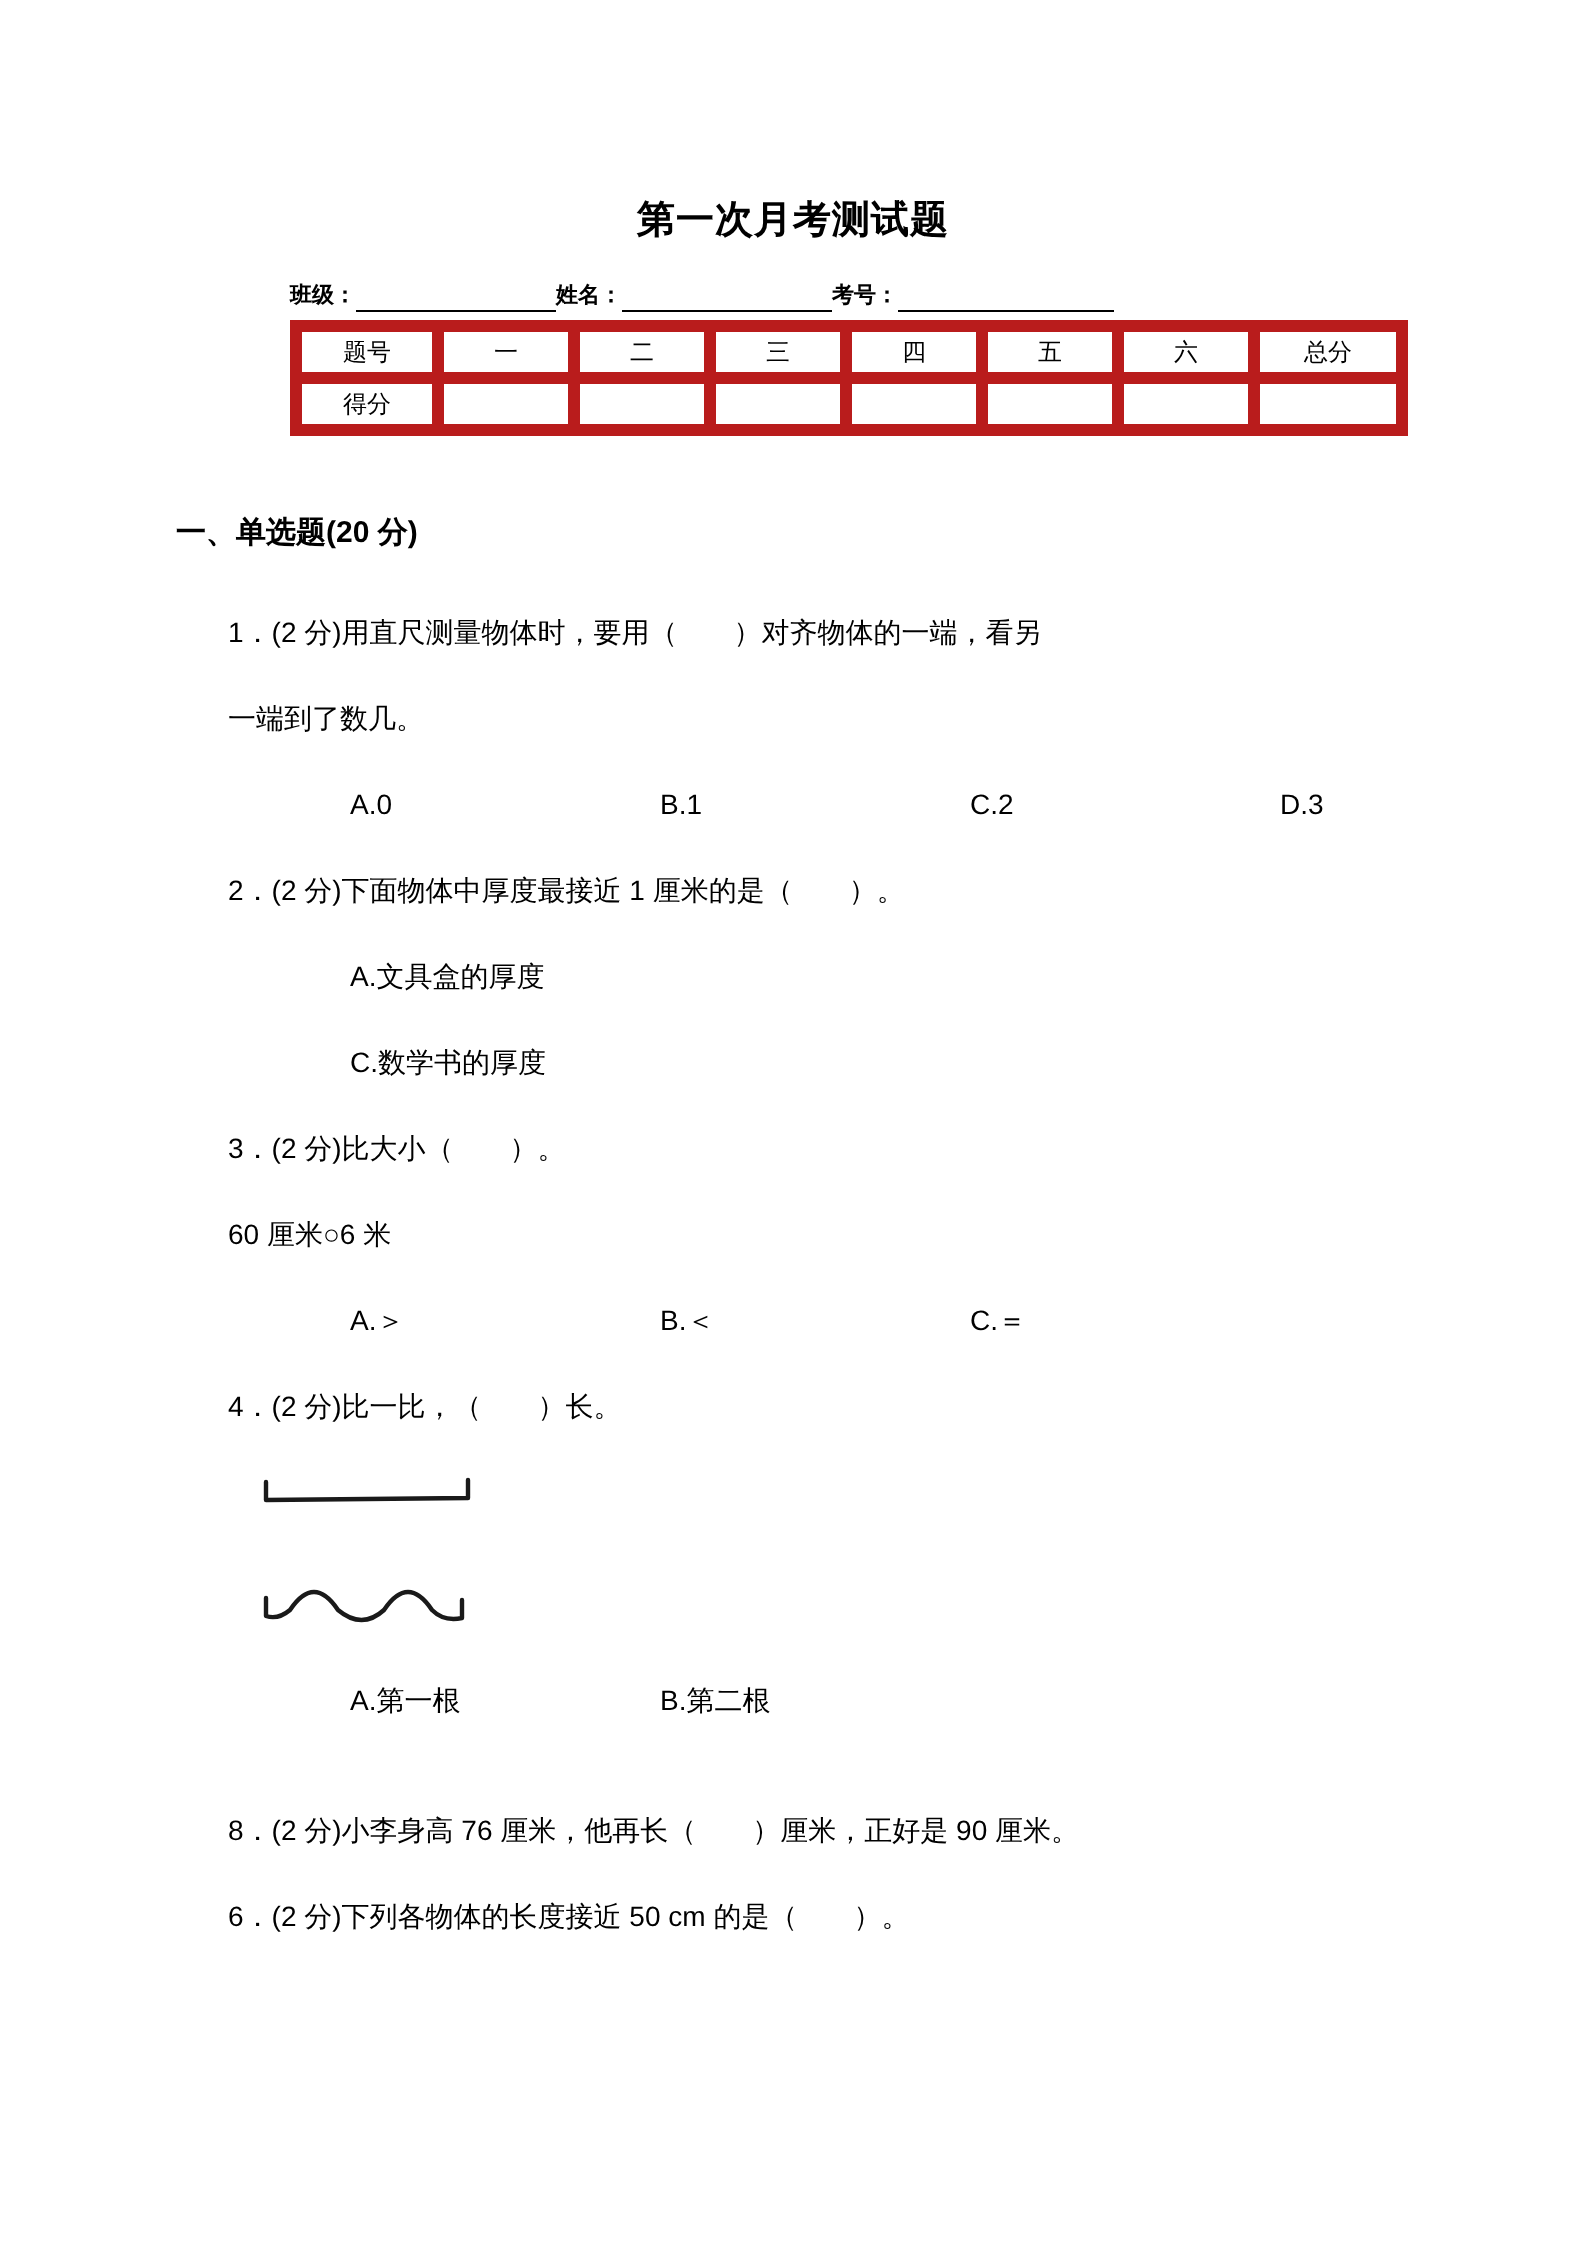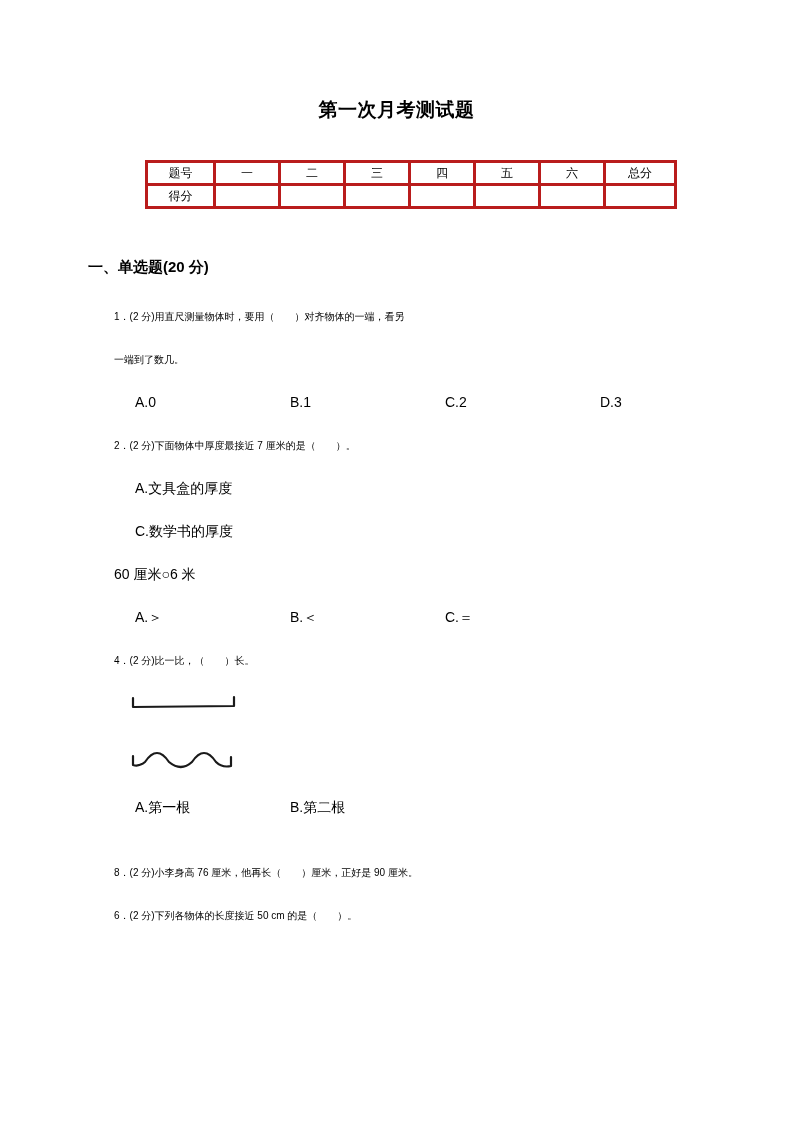--- a/index.html
+++ b/index.html
@@ -66,21 +66,21 @@
   
   .score-table {
     position: absolute;
     left: 145px;
     top: 160px;
     border-collapse: collapse;
     table-layout: fixed;
     width: 505px;
   }
   .score-table td {
-    border: 3px solid #b91c1c;
+    border: 6px solid #b91c1c;
     height: 20px;
     text-align: center;
     vertical-align: middle;
     font-family: "Liberation Serif", "DejaVu Serif", serif;
     font-size: 12px;
     padding: 0;
   }
   .score-table .rowhead { width: 65px; }
   .score-table .col { width: 62px; }
   .score-table .col-total { width: 68px; }
@@ -97,38 +97,39 @@
     font-size: 15px;
     font-weight: bold;
     line-height: 28px;
     padding-bottom: 14px;
   }
   .question {
     margin: 0 0 0 114px;
     width: 580px;
   }
   .q-text {
-    font-size: 10px;
+    font-size: 14px;
     line-height: 43px;
     white-space: nowrap;
   }
   .q-sub {
     font-size: 14px;
     line-height: 43px;
     white-space: nowrap;
   }
   .opt-row {
     position: relative;
     height: 43px;
     line-height: 43px;
     font-size: 14px;
   }
   .opt {
     position: absolute;
     white-space: nowrap;
+    margin-left: 40px;
   }
   .opt-a { left: 21px; }
   .opt-b { left: 176px; }
   .opt-c { left: 331px; }
   .opt-d { left: 486px; }
 
   
   .fig-block {
     position: relative;
     height: 104px;
@@ -145,20 +146,34 @@
   }
   .spacer-sm { height: 22px; }
 </style>
 </head>
 <body>
 
 <div class="page">
 
   <div class="doc-title">第一次月考测试题</div>
 
+  <div class="ident-row">
+    <div class="ident-field">
+      <span class="ident-label">班级：</span>
+      <span class="ident-blank blank-1"></span>
+    </div>
+    <div class="ident-field">
+      <span class="ident-label">姓名：</span>
+      <span class="ident-blank blank-2"></span>
+    </div>
+    <div class="ident-field">
+      <span class="ident-label">考号：</span>
+      <span class="ident-blank blank-3"></span>
+    </div>
+  </div>
 
   <table class="score-table">
     <tbody>
         <tr>
       <td class="rowhead">题号</td>
       <td class="col">一</td>
       <td class="col">二</td>
       <td class="col">三</td>
       <td class="col">四</td>
       <td class="col">五</td>
@@ -187,30 +202,31 @@
       <div class="q-text">一端到了数几。</div>
       <div class="opt-row">
         <span class="opt opt-a">A.0</span>
         <span class="opt opt-b">B.1</span>
         <span class="opt opt-c">C.2</span>
         <span class="opt opt-d">D.3</span>
       </div>
     </div>
 
     <div class="question">
-      <div class="q-text">2．(2 分)下面物体中厚度最接近 7 厘米的是（　　）。</div>
+      <div class="q-text">2．(2 分)下面物体中厚度最接近 1 厘米的是（　　）。</div>
       <div class="opt-row">
         <span class="opt opt-a">A.文具盒的厚度</span>
       </div>
       <div class="opt-row">
         <span class="opt opt-a">C.数学书的厚度</span>
       </div>
     </div>
 
     <div class="question">
+      <div class="q-text">3．(2 分)比大小（　　）。</div>
       <div class="q-sub">60 厘米○6 米</div>
       <div class="opt-row">
         <span class="opt opt-a">A.＞</span>
         <span class="opt opt-b">B.＜</span>
         <span class="opt opt-c">C.＝</span>
       </div>
     </div>
 
     <div class="question">
       <div class="q-text">4．(2 分)比一比，（　　）长。</div>

